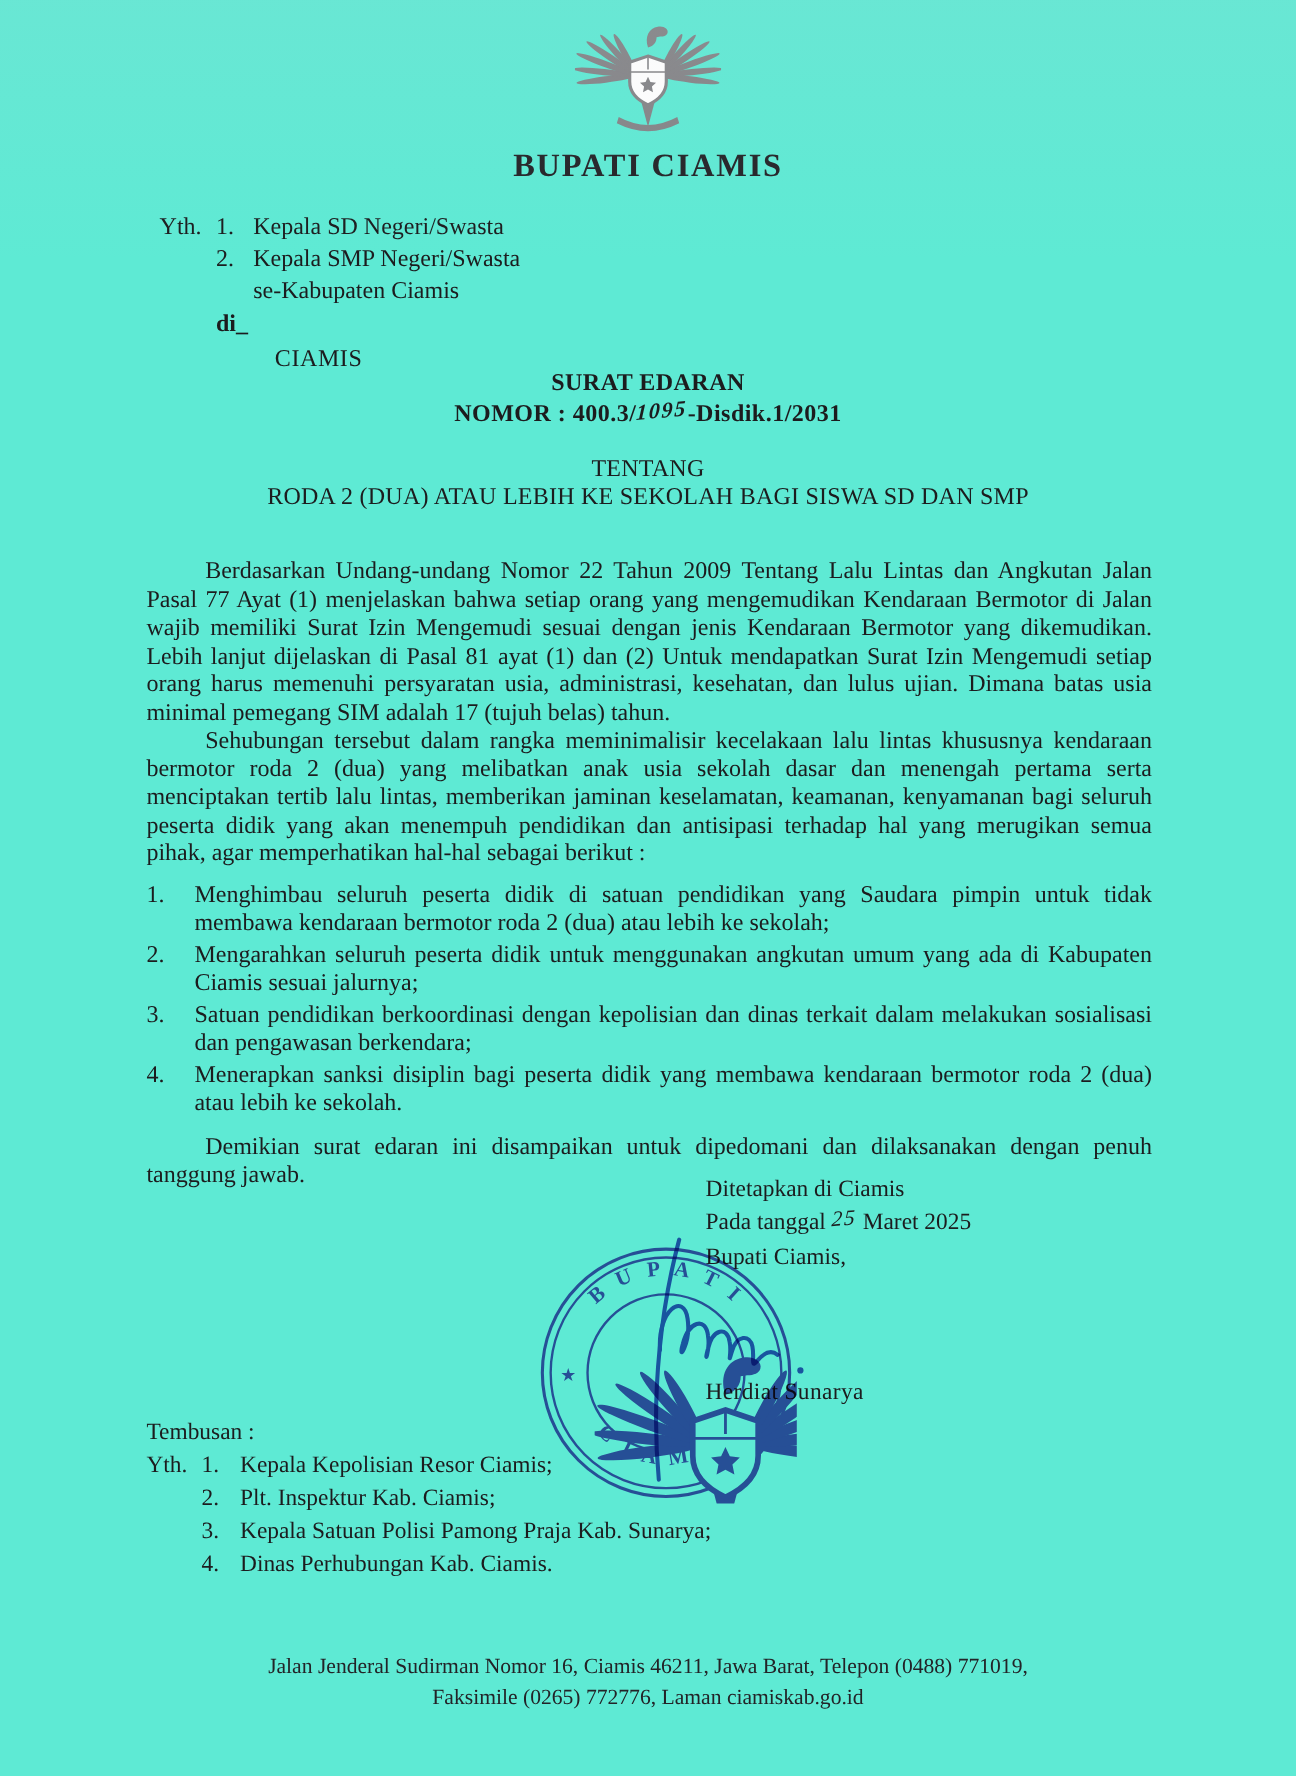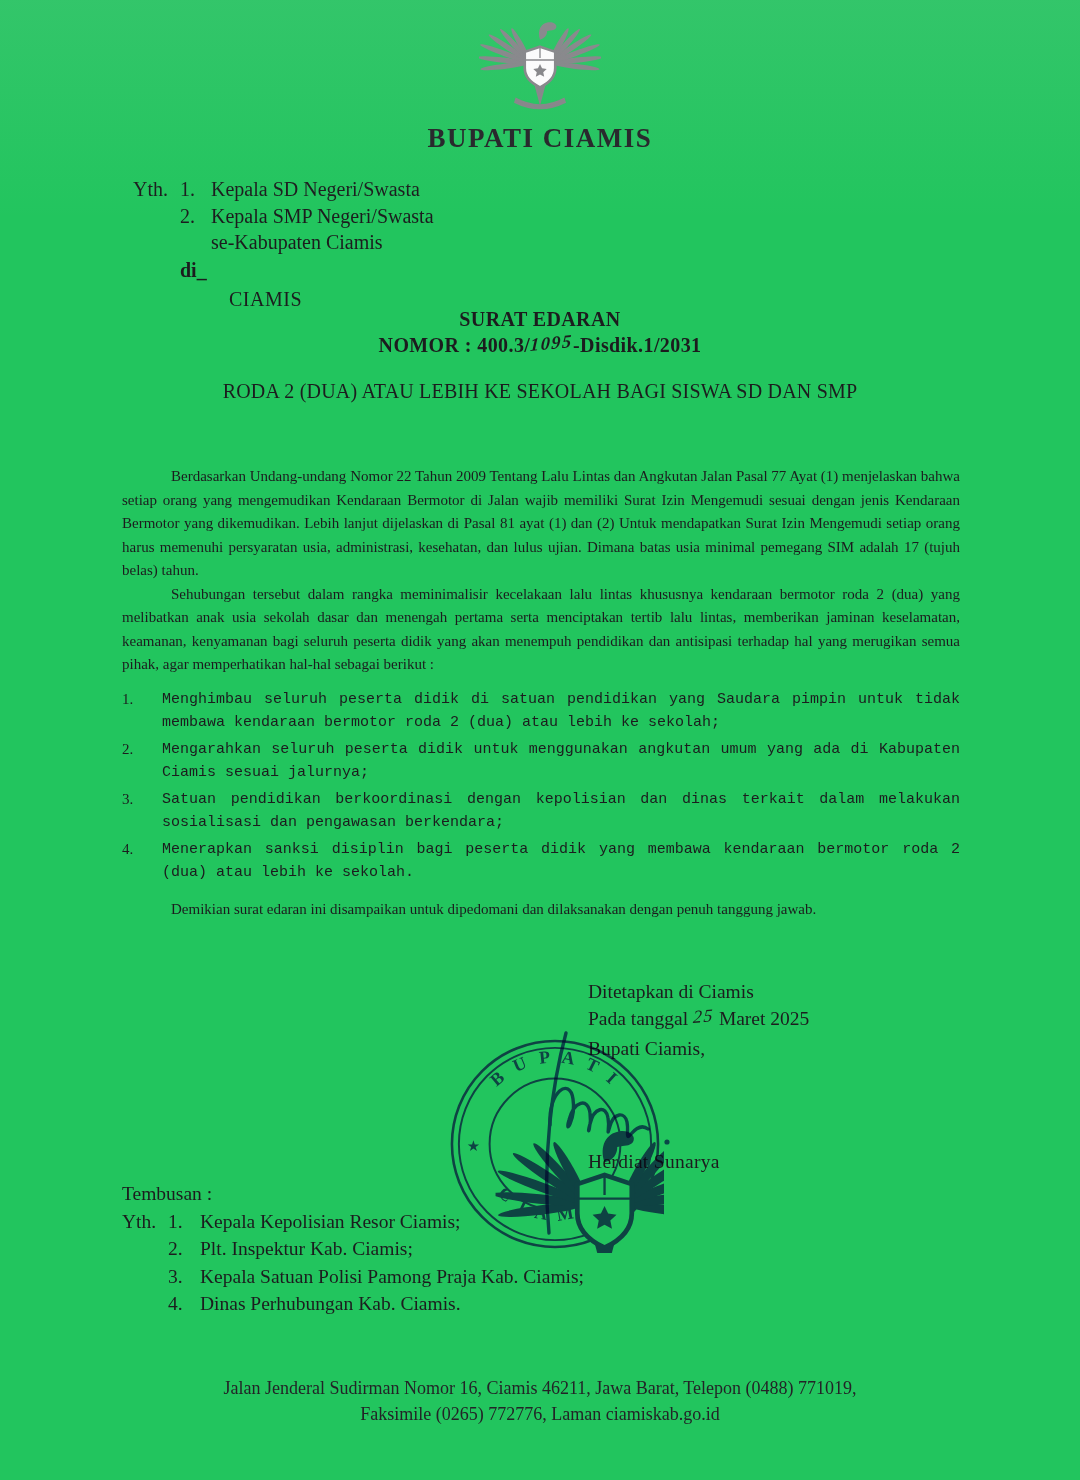--- a/index.html
+++ b/index.html
@@ -1,18 +1,18 @@
 <!DOCTYPE html>
 <html><head>
 <meta charset="utf-8">
 <style>
   html,body{margin:0;padding:0;background:#d9d9d9;}
   .page{
     position:relative;width:1080px;height:1480px;margin:0 auto;
-    background:#22c55e;color:#1c1c1e;overflow:hidden;
+    background:#5eead4;color:#1c1c1e;overflow:hidden;
     font-family:"Liberation Serif", serif;
   }
   .page::after{ 
     content:"";position:absolute;left:0;top:0;width:100%;height:220px;
     background:linear-gradient(180deg, rgba(200,202,210,0.10), rgba(200,202,210,0));
     pointer-events:none;
   }
   .emblem{position:absolute;left:479px;top:8px;width:122px;height:112px;color:#848487;}
   .org-title{position:absolute;left:0;top:123px;width:100%;text-align:center;
     font-weight:bold;font-size:27px;letter-spacing:1.5px;color:#232327;}
@@ -22,26 +22,26 @@
   .r-c2{display:inline-block;width:31px;}
   .r-di{margin-left:47px;margin-top:1px;font-weight:bold;}
   .r-city{margin-left:96px;margin-top:3px;letter-spacing:0.5px;}
 
   .title-block{position:absolute;left:0;top:306px;width:100%;text-align:center;
     font-size:20px;line-height:26px;letter-spacing:0.4px;font-weight:bold;}
   .tentang-block{position:absolute;left:0;top:380px;width:100%;text-align:center;
     font-size:20px;line-height:22.5px;letter-spacing:0.2px;}
 
   .body-text{position:absolute;left:122px;top:465px;width:838px;
-    font-size:15px;line-height:23.5px;text-align:justify;}
+    font-size:20px;line-height:23.5px;text-align:justify;}
   .para{margin:0;text-indent:49px;}
   .list{margin-top:11px;}
   .list-item{display:flex;margin-bottom:3px;}
   .li-num{flex:0 0 40px;}
-  .li-text{flex:1;text-align:justify;font-family:Liberation Mono, monospace;}
+  .li-text{flex:1;text-align:justify;}
   .closing{margin-top:13px;}
 
   .sig-block{position:absolute;left:588px;top:978px;font-size:19.5px;line-height:27px;}
   .sig-title{margin-top:2px;}
   .sig-name{margin-top:86px;letter-spacing:0.3px;}
 
   .hand{display:inline-block;font-style:italic;letter-spacing:1.5px;
     transform:rotate(-5deg) skewX(-8deg);position:relative;top:-3px;font-size:0.92em;}
 
   .stamp{position:absolute;left:446px;top:1035px;width:218px;height:218px;
@@ -115,20 +115,21 @@
     <div class="r-di">di_</div>
     <div class="r-city">CIAMIS</div>
   </div>
 
   <div class="title-block">
     <div>SURAT EDARAN</div>
     <div><span>NOMOR : 400.3/</span><span class="hand">1095</span><span>-Disdik.1/2031</span></div>
   </div>
 
   <div class="tentang-block">
+    <div>TENTANG</div>
     <div>RODA 2 (DUA) ATAU LEBIH KE SEKOLAH BAGI SISWA SD DAN SMP</div>
   </div>
 
   <div class="body-text">
     <p class="para">Berdasarkan Undang-undang Nomor 22 Tahun 2009 Tentang Lalu Lintas dan Angkutan Jalan Pasal 77 Ayat (1) menjelaskan bahwa setiap orang yang mengemudikan Kendaraan Bermotor di Jalan wajib memiliki Surat Izin Mengemudi sesuai dengan jenis Kendaraan Bermotor yang dikemudikan. Lebih lanjut dijelaskan di Pasal 81 ayat (1) dan (2) Untuk mendapatkan Surat Izin Mengemudi setiap orang harus memenuhi persyaratan usia, administrasi, kesehatan, dan lulus ujian. Dimana batas usia minimal pemegang SIM adalah 17 (tujuh belas) tahun.</p>
     <p class="para">Sehubungan tersebut dalam rangka meminimalisir kecelakaan lalu lintas khususnya kendaraan bermotor roda 2 (dua) yang melibatkan anak usia sekolah dasar dan menengah pertama serta menciptakan tertib lalu lintas, memberikan jaminan keselamatan, keamanan, kenyamanan bagi seluruh peserta didik yang akan menempuh pendidikan dan antisipasi terhadap hal yang merugikan semua pihak, agar memperhatikan hal-hal sebagai berikut :</p>
     <div class="list">
       <div class="list-item">
         <span class="li-num">1.</span>
         <span class="li-text">Menghimbau seluruh peserta didik di satuan pendidikan yang Saudara pimpin untuk tidak membawa kendaraan bermotor roda 2 (dua) atau lebih ke sekolah;</span>
@@ -190,21 +191,21 @@
 
   <div class="tembusan">
     <div>Tembusan :</div>
     <div>
       <span class="t-c1">Yth.</span><span class="t-c2">1.</span><span>Kepala Kepolisian Resor Ciamis;</span>
     </div>
     <div class="t-indent">
       <span class="t-c2">2.</span><span>Plt. Inspektur Kab. Ciamis;</span>
     </div>
     <div class="t-indent">
-      <span class="t-c2">3.</span><span>Kepala Satuan Polisi Pamong Praja Kab. Ciamis;</span>
+      <span class="t-c2">3.</span><span>Kepala Satuan Polisi Pamong Praja Kab. Sunarya;</span>
     </div>
     <div class="t-indent">
       <span class="t-c2">4.</span><span>Dinas Perhubungan Kab. Ciamis.</span>
     </div>
   </div>
 
   <div class="footer">
     <div>Jalan Jenderal Sudirman Nomor 16, Ciamis 46211, Jawa Barat, Telepon (0488) 771019,</div>
     <div>Faksimile (0265) 772776, Laman ciamiskab.go.id</div>
   </div>

